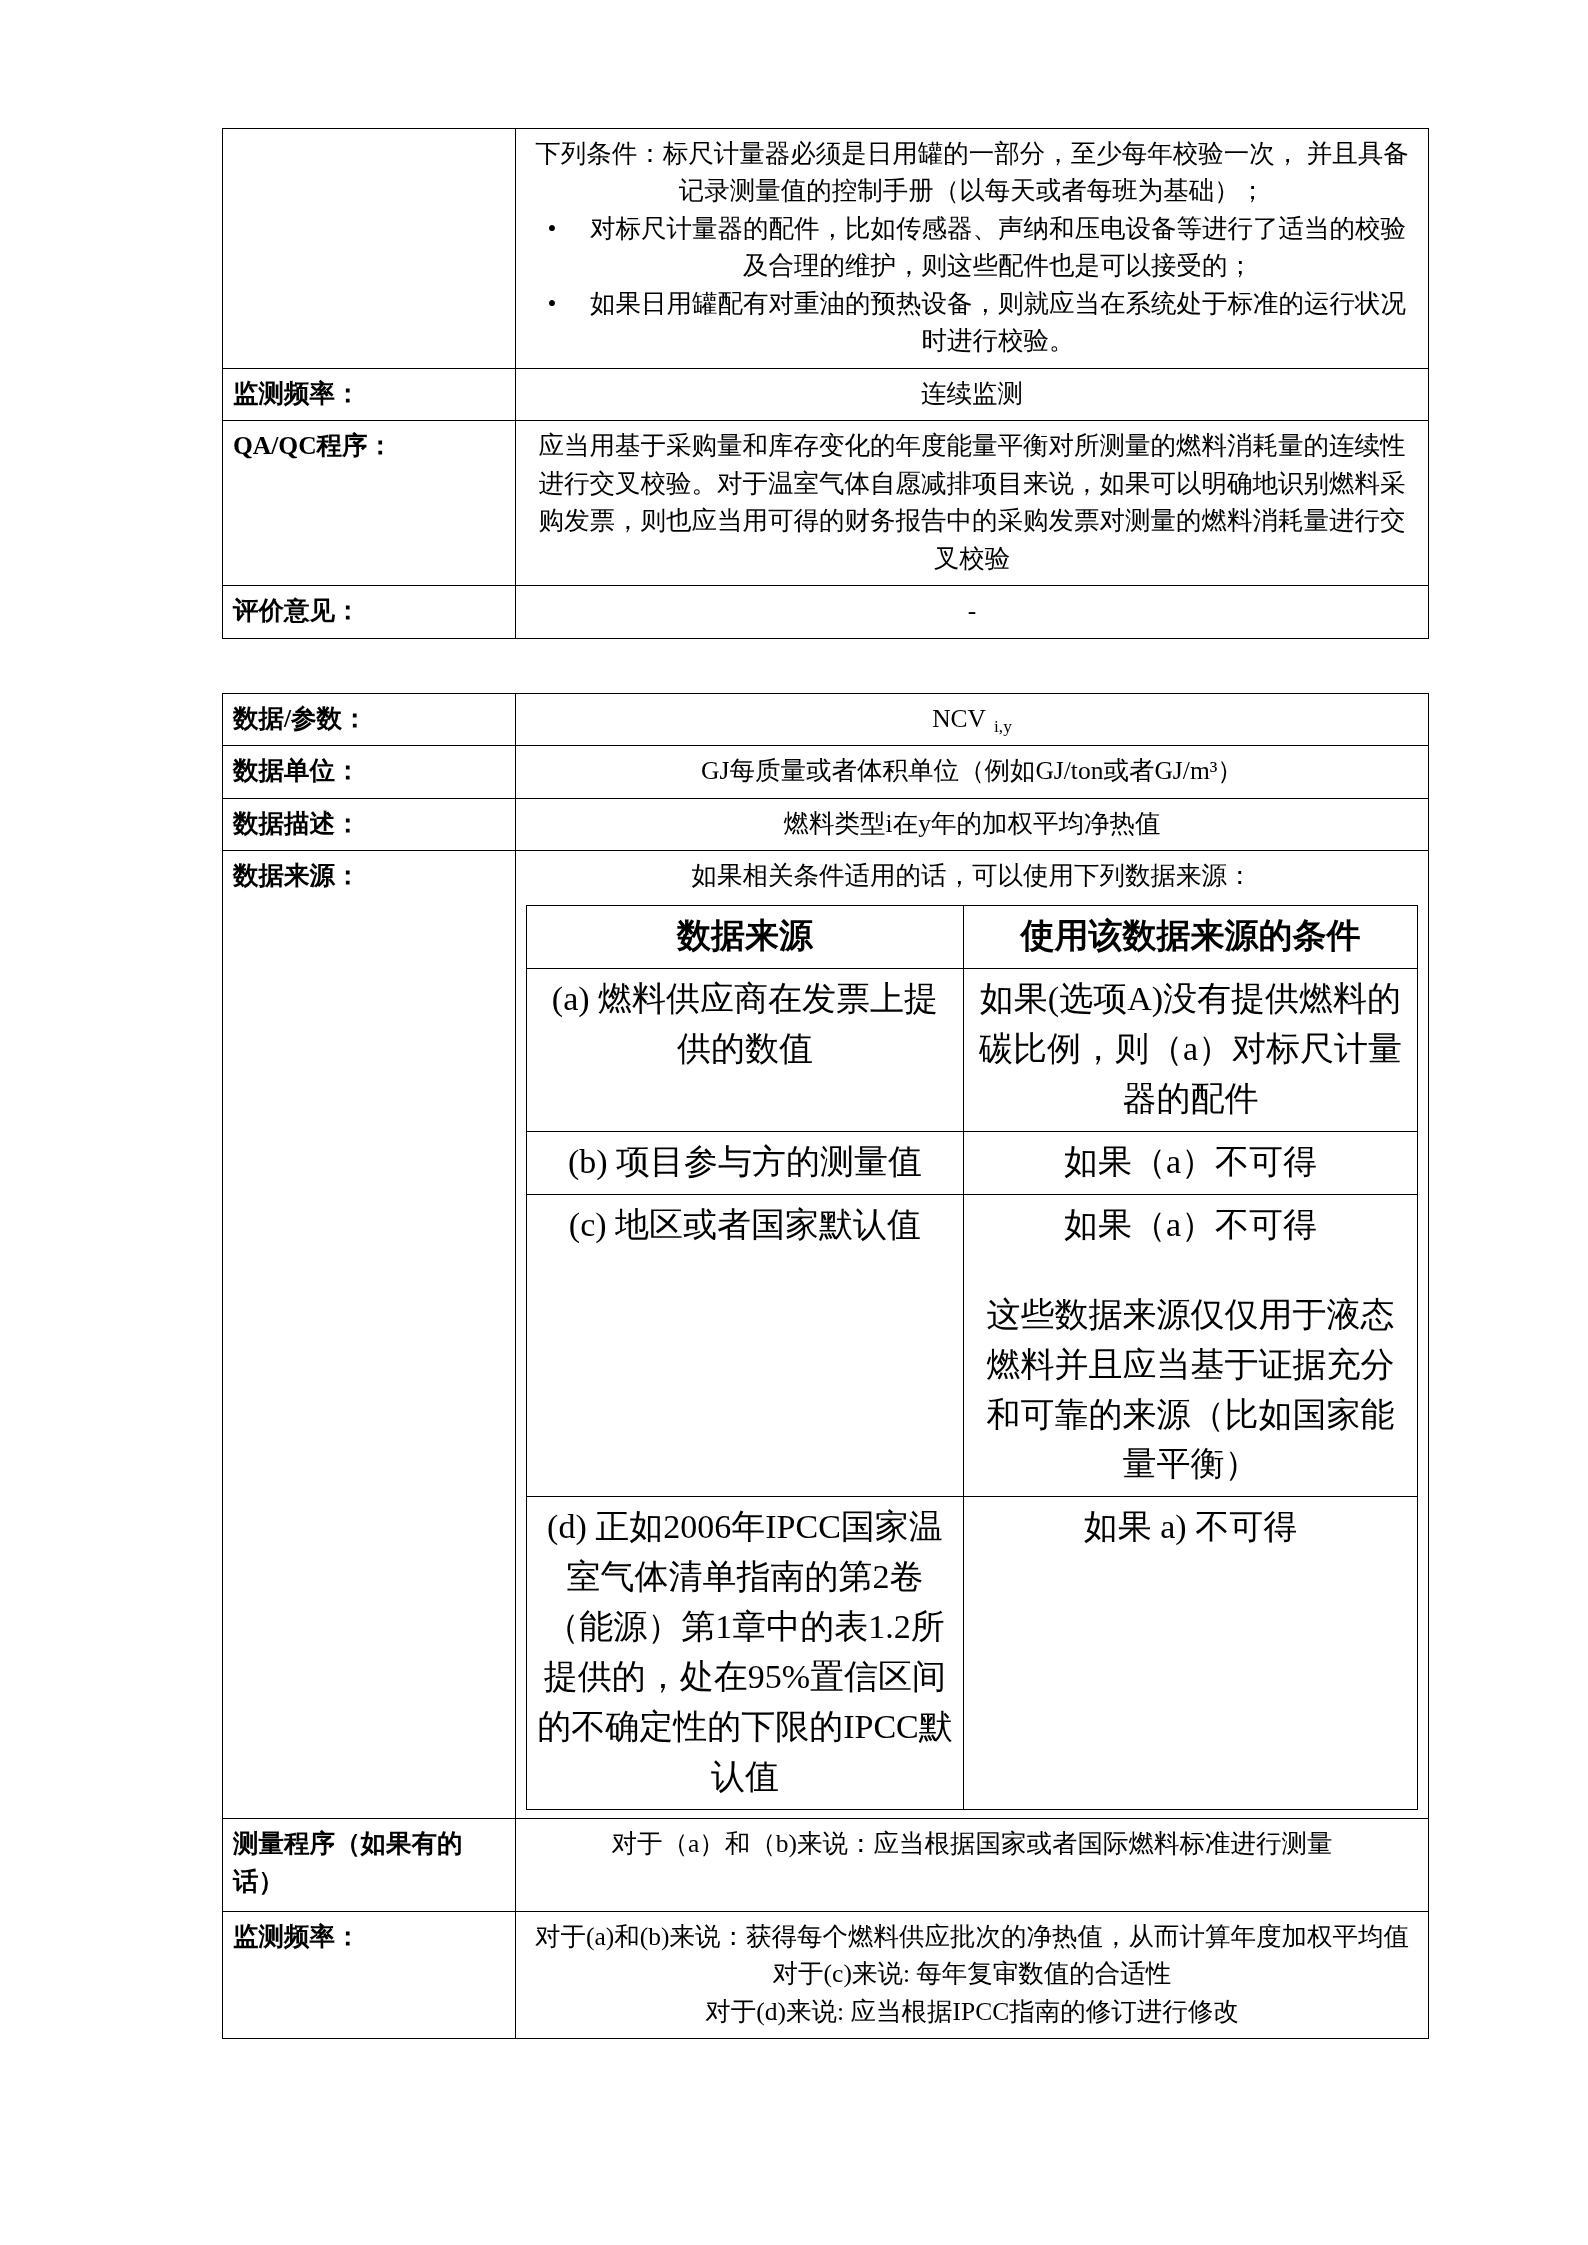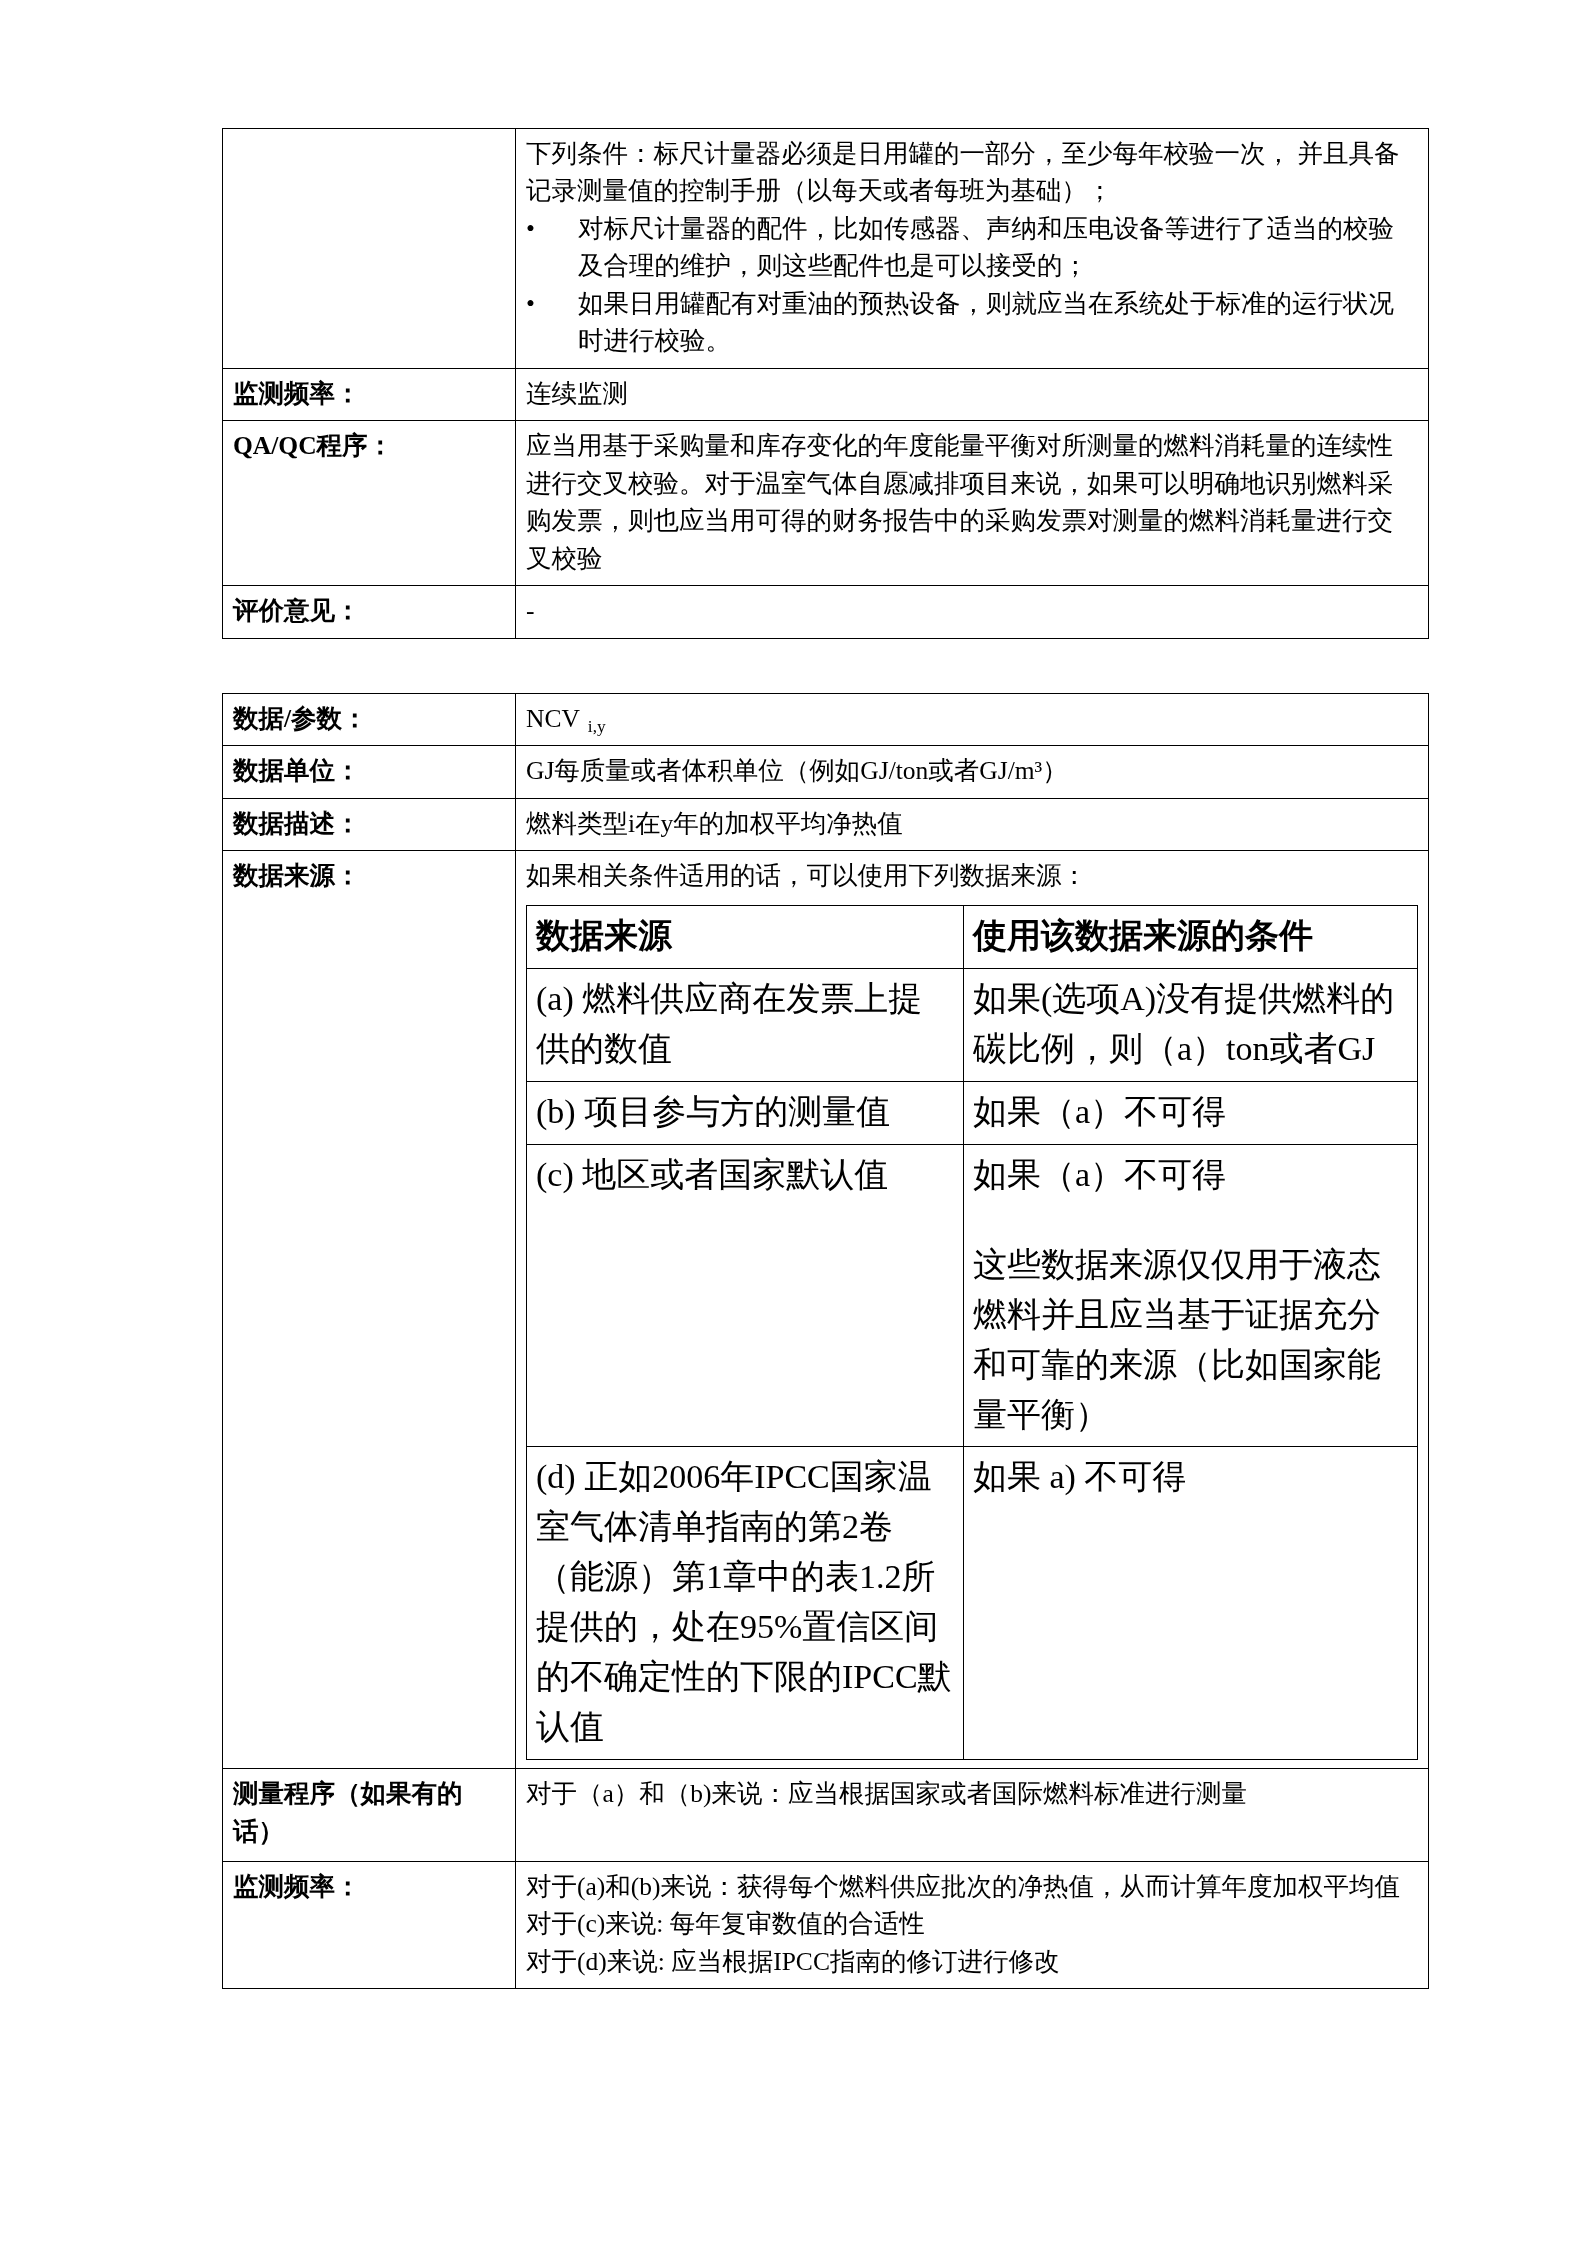--- a/index.html
+++ b/index.html
@@ -31,20 +31,21 @@
     padding: 6px 10px 8px 10px;
     font-size: 25.5px;
     line-height: 1.47;
   }
   .lbl {
     width: 272px;
     font-weight: bold;
   }
   .val {
     width: 892px;
+    text-align: center;
   }
   p {
     margin: 0;
   }
   .bullet-row {
     display: flex;
   }
   .bullet-row .b {
     width: 52px;
     flex: 0 0 52px;
@@ -138,21 +139,21 @@
         <td class="val">
           <p>如果相关条件适用的话，可以使用下列数据来源：</p>
           <table class="inner">
             <tbody>
               <tr>
                 <td class="c1 hdr">数据来源</td>
                 <td class="c2 hdr">使用该数据来源的条件</td>
               </tr>
               <tr>
                 <td class="c1">(a) 燃料供应商在发票上提供的数值</td>
-                <td class="c2">如果(选项A)没有提供燃料的碳比例，则（a）ton或者GJ</td>
+                <td class="c2">如果(选项A)没有提供燃料的碳比例，则（a）对标尺计量器的配件</td>
               </tr>
               <tr>
                 <td class="c1">(b) 项目参与方的测量值</td>
                 <td class="c2">如果（a）不可得</td>
               </tr>
               <tr>
                 <td class="c1">(c) 地区或者国家默认值</td>
                 <td class="c2">
                   <p>如果（a）不可得</p>
                   <div class="tall-pad"></div>

